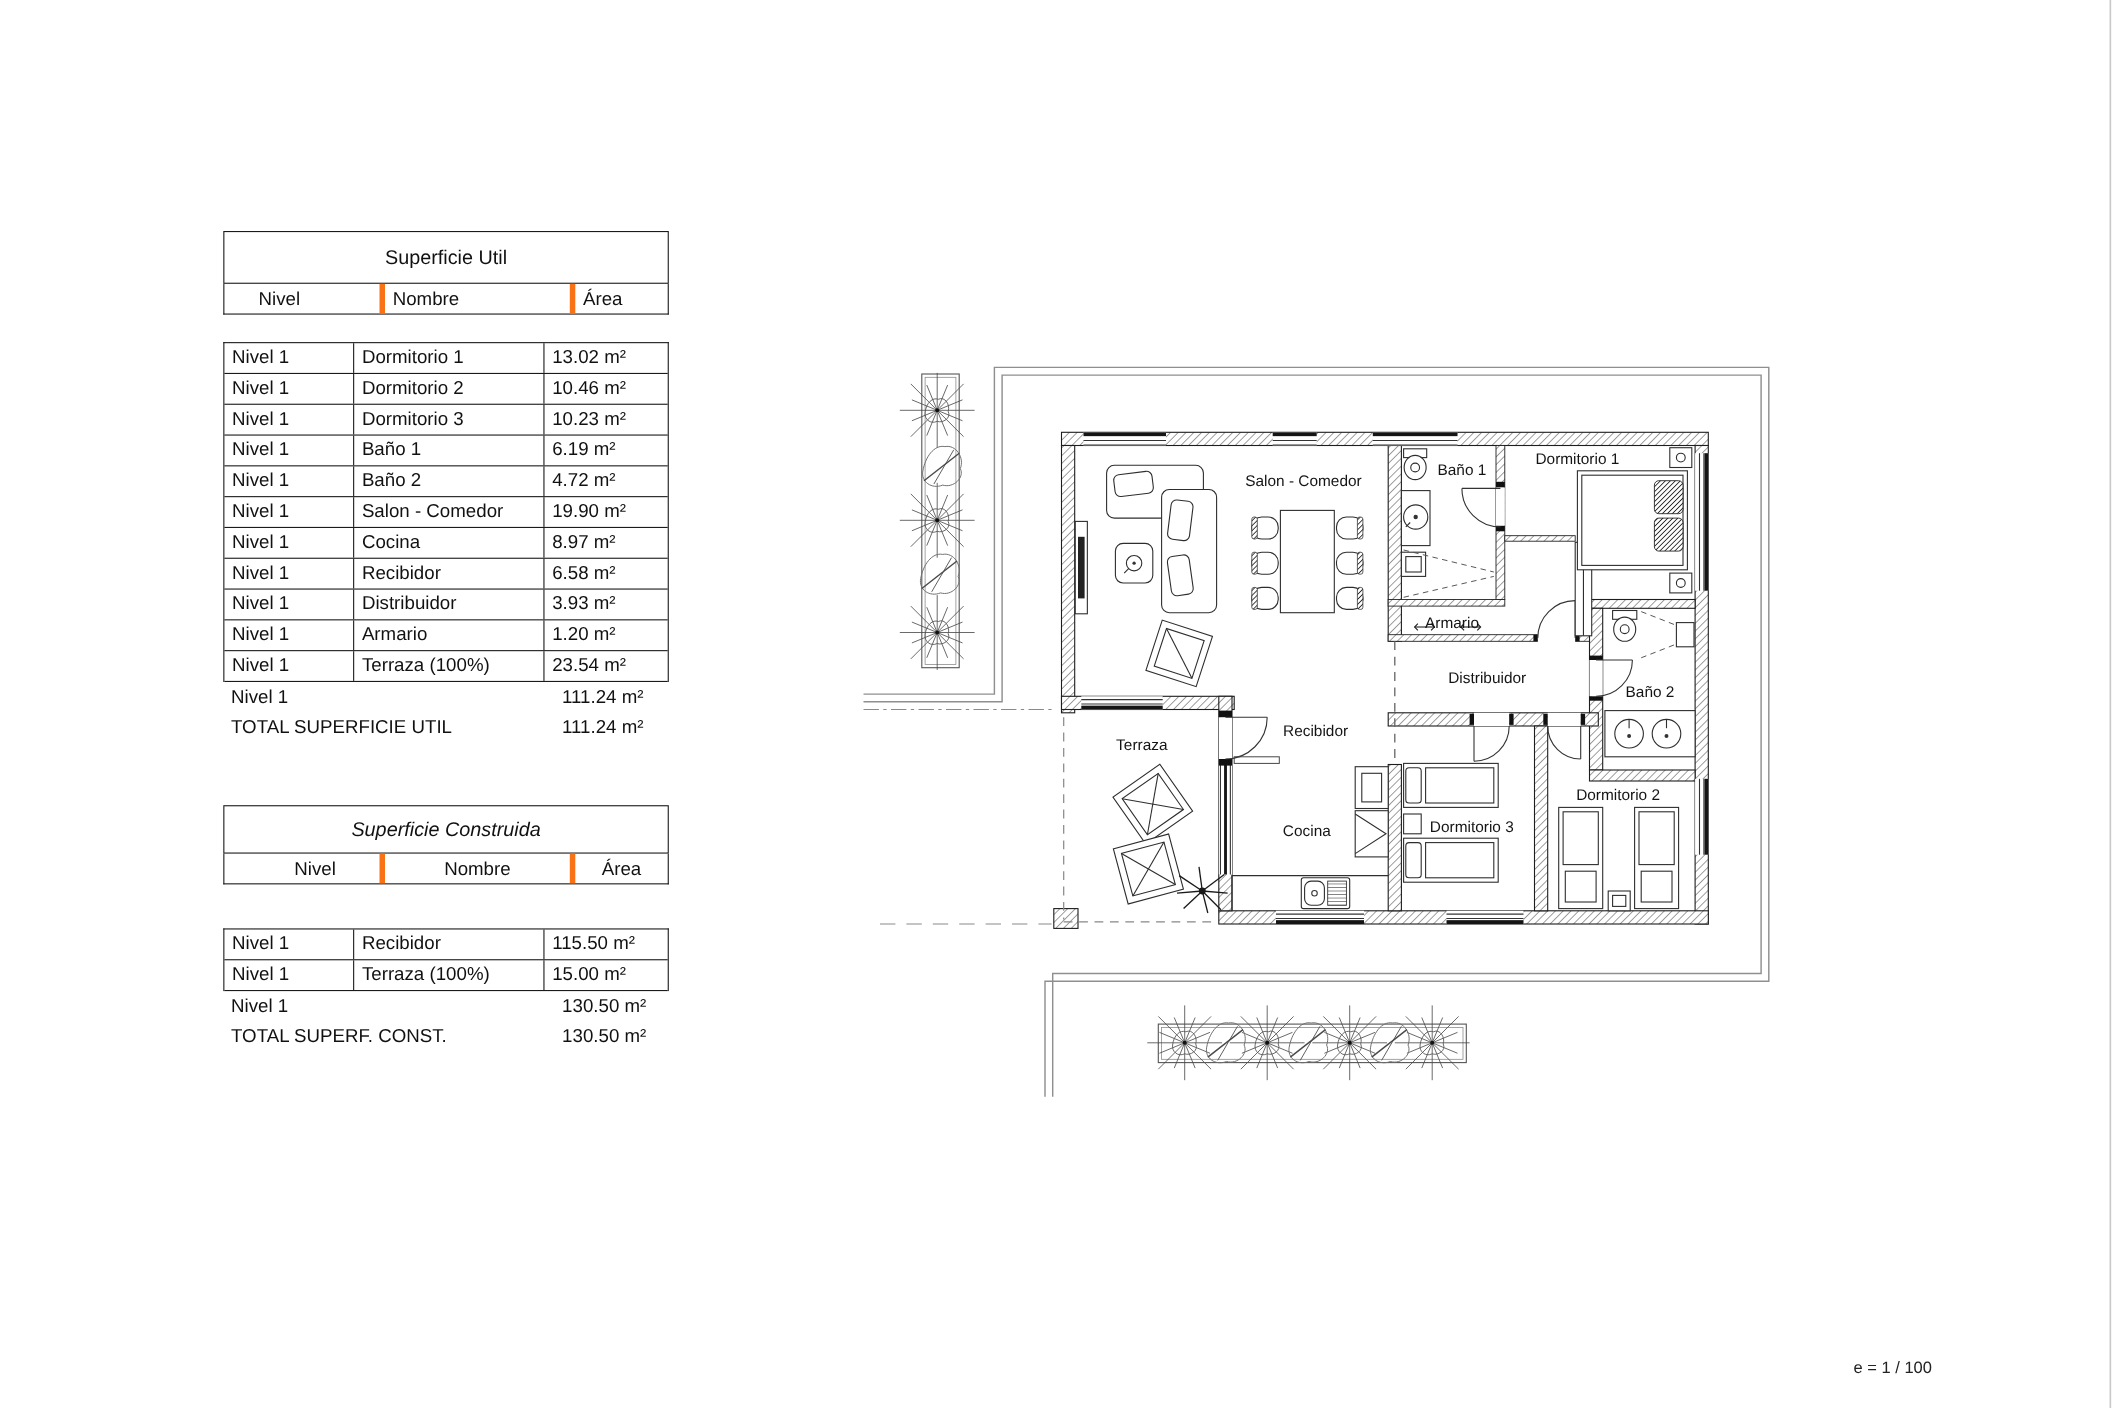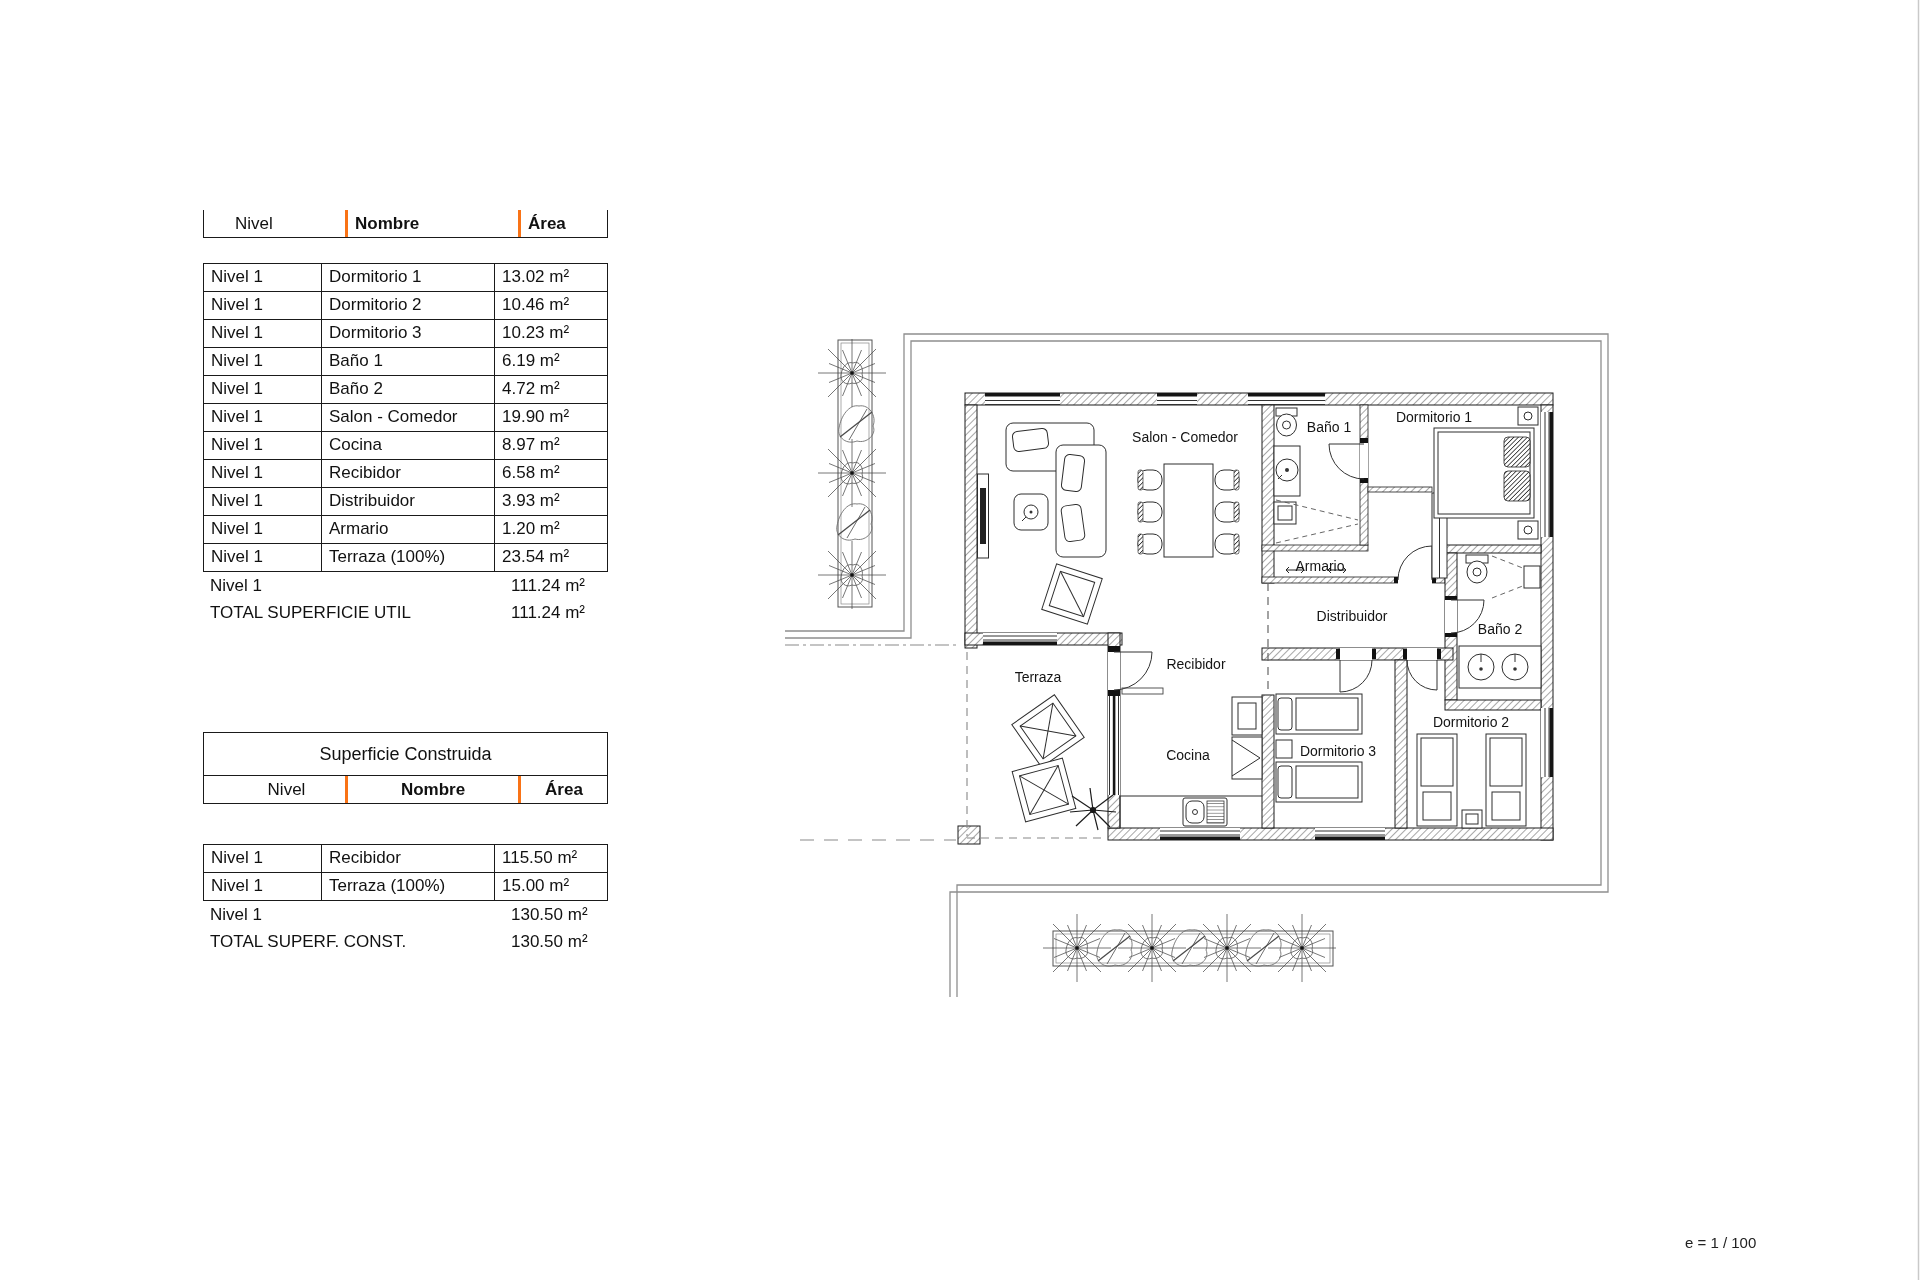--- a/index.html
+++ b/index.html
@@ -3,24 +3,24 @@
 <meta charset="utf-8">
 <style>
   html,body{margin:0;padding:0;background:#fff;}
   body{width:1920px;height:1280px;position:relative;overflow:hidden;
        font-family:"Liberation Sans",sans-serif;color:#111;}
 
   
   .tblwrap{position:absolute;width:405px;}
   .t-title{border:1px solid #1a1a1a;text-align:center;font-size:18px;
            display:flex;align-items:center;justify-content:center;background:#fff;}
-  .t-title.h47{height:46px;} .t-title.h43{height:42px;}
+  .t-title.h47{height:46px;} .t-title.h43{height:42px;font-style:italic;}
   .t-headrow{display:flex;border:1px solid #1a1a1a;border-top:none;height:27px;padding-left:24px;}
   .t-headrow>div{box-sizing:border-box;font-size:17px;line-height:27px;padding-left:7px;}
-  .t-headrow>div+div{border-left:3px solid #f97316;font-weight:bold;}
+  .t-headrow>div+div{border-left:5px solid #f97316;}
   .c0{width:117px;} .c1{width:173px;} .c2{width:115px;flex:1;}
   .centered>div{text-align:center;padding-left:0;}
   .tbody{border:1px solid #1a1a1a;border-bottom:none;margin-top:25px;}
   .trow{display:flex;height:27px;border-bottom:1px solid #1a1a1a;}
   .tcell{box-sizing:border-box;font-size:17px;line-height:26px;padding-left:7px;
          white-space:nowrap;overflow:hidden;}
   .tcell+.tcell{border-left:1px solid #1a1a1a;}
   .sumrow{display:flex;height:27px;font-size:17px;line-height:27px;}
   .sumrow .slabel{width:290px;padding-left:7px;white-space:nowrap;}
   .sumrow .svalue{padding-left:11px;white-space:nowrap;}
@@ -39,20 +39,21 @@
   .winline{stroke:#333;stroke-width:1;}
   .winglass{fill:#151515;stroke:none;}
   .bound{fill:none;stroke:#8f8f8f;stroke-width:1.3;}
   .dashgrey{fill:none;stroke:#8a8a8a;stroke-width:1.1;}
   .green{stroke:#4a4a4a;stroke-width:0.75;fill:none;}
 </style>
 </head>
 <body>
 
 <div class="tblwrap" style="left:203px;top:210px;">
+  <div class="t-title h47">Superficie Util</div>
   <div class="t-headrow">
     <div class="c0">Nivel</div>
     <div class="c1">Nombre</div>
     <div class="c2">Área</div>
   </div>
   <div class="tbody">
       <div class="trow">
         <div class="tcell c0">Nivel 1</div>
         <div class="tcell c1">Dormitorio 1</div>
         <div class="tcell c2">13.02 m²</div>

